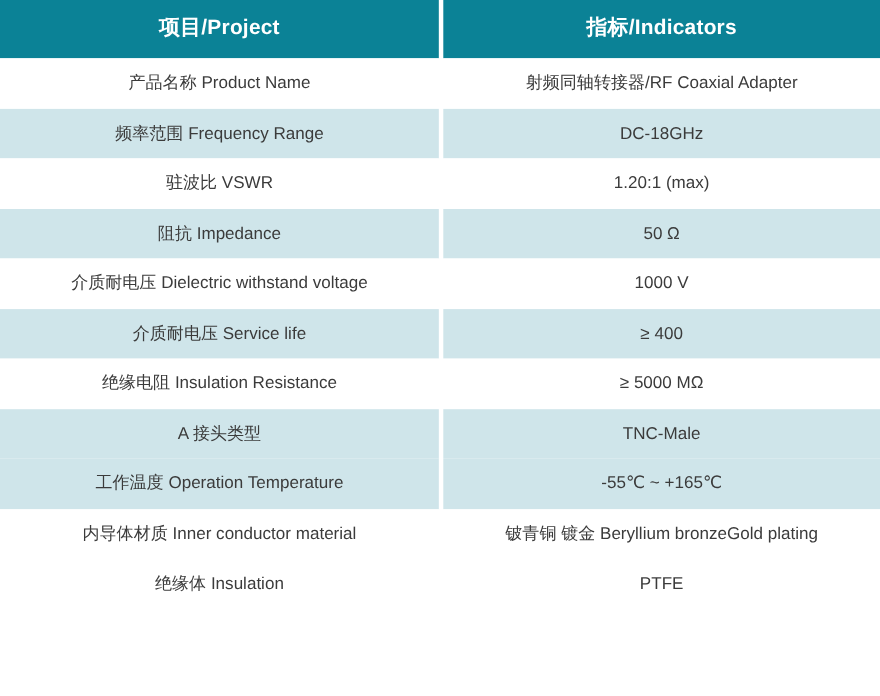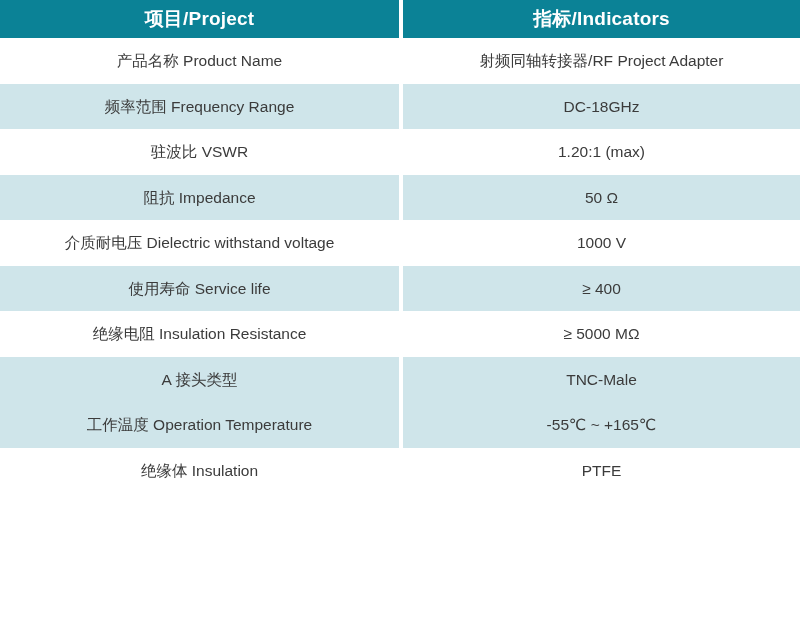--- a/index.html
+++ b/index.html
@@ -22,21 +22,21 @@
     border-spacing: 0;
     table-layout: fixed;
   }
 
   .spec-table col.col-project { width: 399px; }
   .spec-table col.col-gap     { width: 4px;   }
   .spec-table col.col-ind     { width: 397px; }
 
   
   thead th {
-    height: 38px;
+    height: 53px;
     padding: 0;
     vertical-align: middle;
     text-align: center;
     color: #ffffff;
     font-size: 19px;
     font-weight: bold;
     letter-spacing: 0.2px;
     line-height: 1.2;
     background: #0b8296;
   }
@@ -81,21 +81,21 @@
       <th>项目/Project</th>
       <th class="gap-cell"></th>
       <th>指标/Indicators</th>
     </tr>
   </thead>
 
   <tbody id="table-body">
       <tr class="row-odd">
         <td>产品名称 Product Name</td>
         <td class="gap-cell"></td>
-        <td>射频同轴转接器/RF Project Adapter</td>
+        <td>射频同轴转接器/RF Coaxial Adapter</td>
       </tr>
       <tr class="row-even">
         <td>频率范围 Frequency Range</td>
         <td class="gap-cell"></td>
         <td>DC-18GHz</td>
       </tr>
       <tr class="row-odd">
         <td>驻波比 VSWR</td>
         <td class="gap-cell"></td>
         <td>1.20:1 (max)</td>
@@ -104,38 +104,43 @@
         <td>阻抗 Impedance</td>
         <td class="gap-cell"></td>
         <td>50 Ω</td>
       </tr>
       <tr class="row-odd">
         <td>介质耐电压 Dielectric withstand voltage</td>
         <td class="gap-cell"></td>
         <td>1000 V</td>
       </tr>
       <tr class="row-even">
-        <td>使用寿命 Service life</td>
+        <td>介质耐电压 Service life</td>
         <td class="gap-cell"></td>
         <td>≥ 400</td>
       </tr>
       <tr class="row-odd">
         <td>绝缘电阻 Insulation Resistance</td>
         <td class="gap-cell"></td>
         <td>≥ 5000 MΩ</td>
       </tr>
       <tr class="row-even">
         <td>A 接头类型</td>
         <td class="gap-cell"></td>
         <td>TNC-Male</td>
       </tr>
       <tr class="row-even">
         <td>工作温度 Operation Temperature</td>
         <td class="gap-cell"></td>
         <td>-55℃ ~ +165℃</td>
       </tr>
       <tr class="row-odd">
+        <td>内导体材质 Inner conductor material</td>
+        <td class="gap-cell"></td>
+        <td>铍青铜 镀金 Beryllium bronzeGold plating</td>
+      </tr>
+      <tr class="row-odd">
         <td>绝缘体 Insulation</td>
         <td class="gap-cell"></td>
         <td>PTFE</td>
       </tr>
     </tbody>
 </table>
 
 </body></html>

